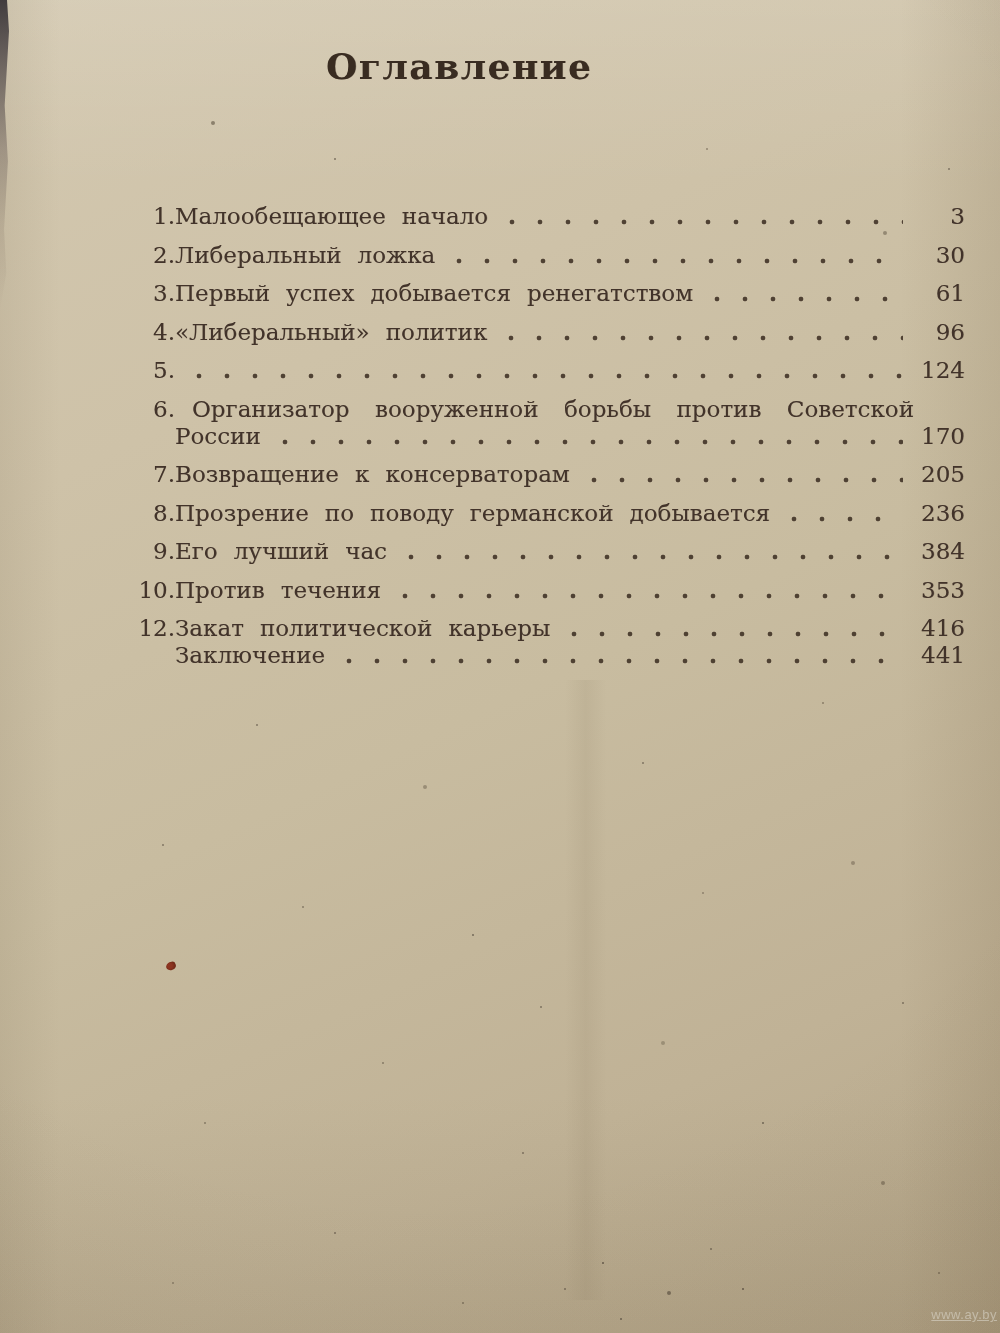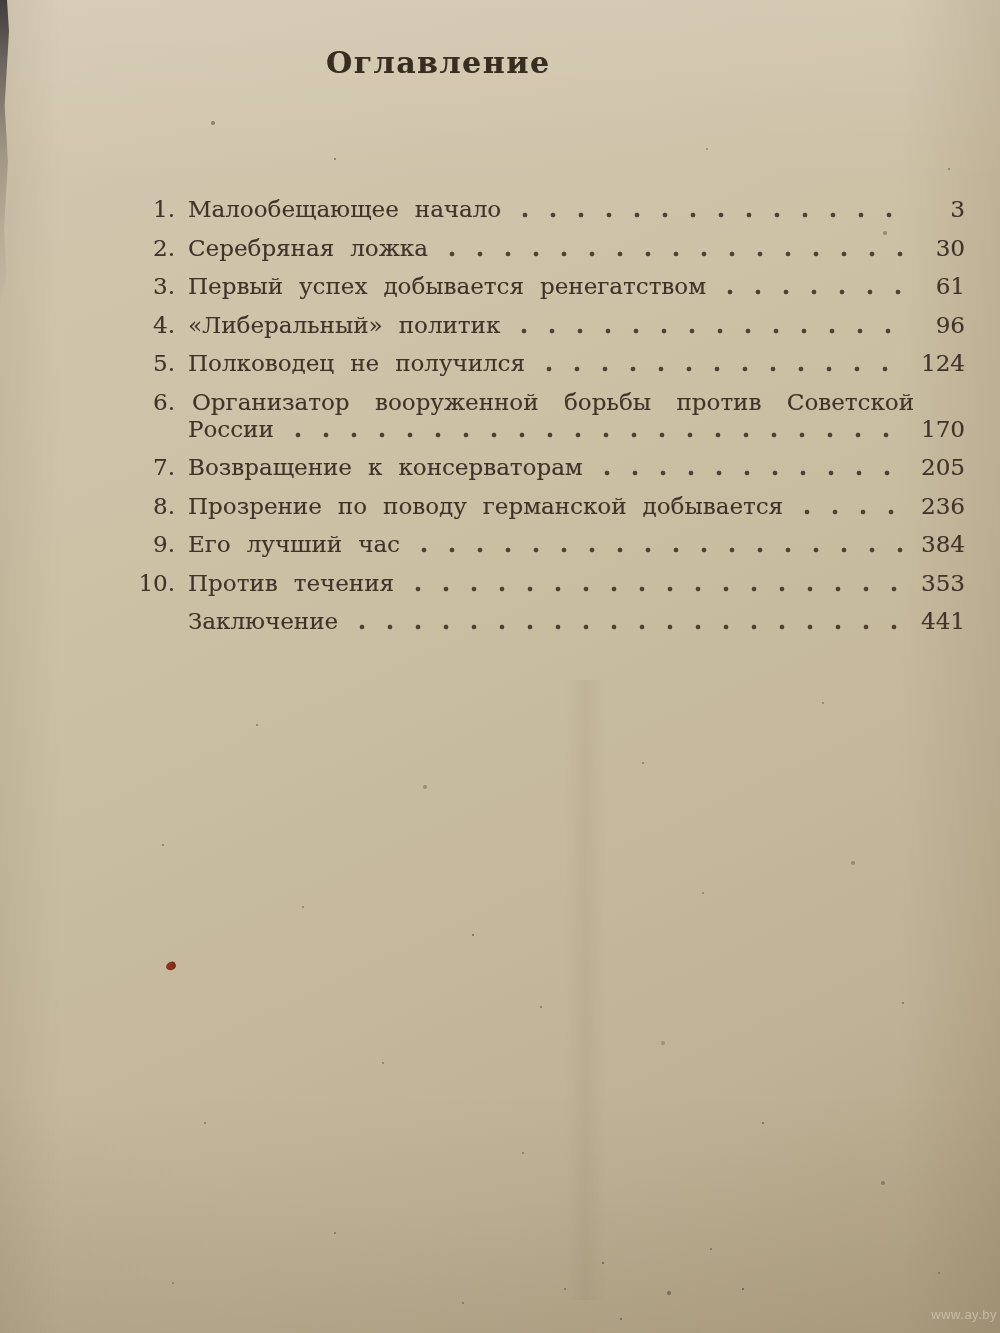--- a/index.html
+++ b/index.html
@@ -59,57 +59,58 @@
     transform: rotate(-18deg);
   }
   .content {
     position: absolute; left: 0; top: 0; right: 0;
     padding: 0 35px 0 128px;
     color: #42332a;
   }
   .heading {
     margin: 45px 0 0 198px;
     width: fit-content;
-    font-size: 30px;
+    font-size: 36px;
     font-weight: bold;
     letter-spacing: 1.5px;
     color: #392c21;
     text-shadow: 0.4px 0.4px 0.5px rgba(57,44,33,0.35);
   }
   .toc { margin-top: 116px; }
   .toc-row {
     display: flex;
     height: 27px;
     line-height: 27px;
     margin-bottom: 11.5px;
     font-size: 23px;
     color: #42332a;
     text-shadow: 0.3px 0.3px 0.4px rgba(57,44,33,0.3);
   }
   .toc-row.tight { margin-bottom: 0; }
   .num { flex: none; width: 47px; text-align: right; }
-  .title { margin-left: 13px; white-space: nowrap; word-spacing: 0.38em; }
+  .title { white-space: nowrap; word-spacing: 0.38em; }
   .title-wrap {
     margin-left: 17px; flex: 1; max-width: 722px;
     text-align: justify; text-align-last: justify; white-space: nowrap;
   }
   .leader {
     flex: 1;
     margin: 0 12px 0 10px;
     background-image: radial-gradient(circle at 14px 19px, rgba(62,48,36,0.88) 2px, rgba(62,48,36,0) 2.7px);
     background-size: 28px 27px;
     background-repeat: repeat-x;
   }
   .pageno { flex: none; width: 50px; text-align: right; }
   .watermark {
     position: absolute; right: 3px; bottom: 11px;
     font-family: "Liberation Sans", sans-serif;
     font-size: 13px;
     color: rgba(240,240,235,0.42);
     letter-spacing: 0.5px;
+    text-decoration: underline;
   }
 </style>
 </head>
 <body>
 
 <div class="photo">
   <div class="vignette"></div>
   <div class="crease"></div>
   <div class="edge-strip"></div>
   <div class="specks"></div>
@@ -122,42 +123,41 @@
 
       <div class="toc-row">
         <span class="num">1.</span>
         <span class="title">Малообещающее начало</span>
         <span class="leader"></span>
         <span class="pageno">3</span>
       </div>
 
       <div class="toc-row">
         <span class="num">2.</span>
-        <span class="title">Серебряная ложка</span>
+        <span class="title">Либеральный ложка</span>
         <span class="leader"></span>
         <span class="pageno">30</span>
       </div>
 
       <div class="toc-row">
         <span class="num">3.</span>
         <span class="title">Первый успех добывается ренегатством</span>
         <span class="leader"></span>
         <span class="pageno">61</span>
       </div>
 
       <div class="toc-row">
         <span class="num">4.</span>
         <span class="title">«Либеральный» политик</span>
         <span class="leader"></span>
         <span class="pageno">96</span>
       </div>
 
       <div class="toc-row">
         <span class="num">5.</span>
-        <span class="title">Полководец не получился</span>
         <span class="leader"></span>
         <span class="pageno">124</span>
       </div>
 
       <div class="toc-row tight">
         <span class="num">6.</span>
         <span class="title-wrap">Организатор вооруженной борьбы против Советской</span>
       </div>
       <div class="toc-row">
         <span class="num"></span>
@@ -188,20 +188,26 @@
       </div>
 
       <div class="toc-row">
         <span class="num">10.</span>
         <span class="title">Против течения</span>
         <span class="leader"></span>
         <span class="pageno">353</span>
       </div>
 
 
+      <div class="toc-row tight">
+        <span class="num">12.</span>
+        <span class="title">Закат политической карьеры</span>
+        <span class="leader"></span>
+        <span class="pageno">416</span>
+      </div>
 
       <div class="toc-row">
         <span class="num"></span>
         <span class="title">Заключение</span>
         <span class="leader"></span>
         <span class="pageno">441</span>
       </div>
 
     </div>
   </div>

